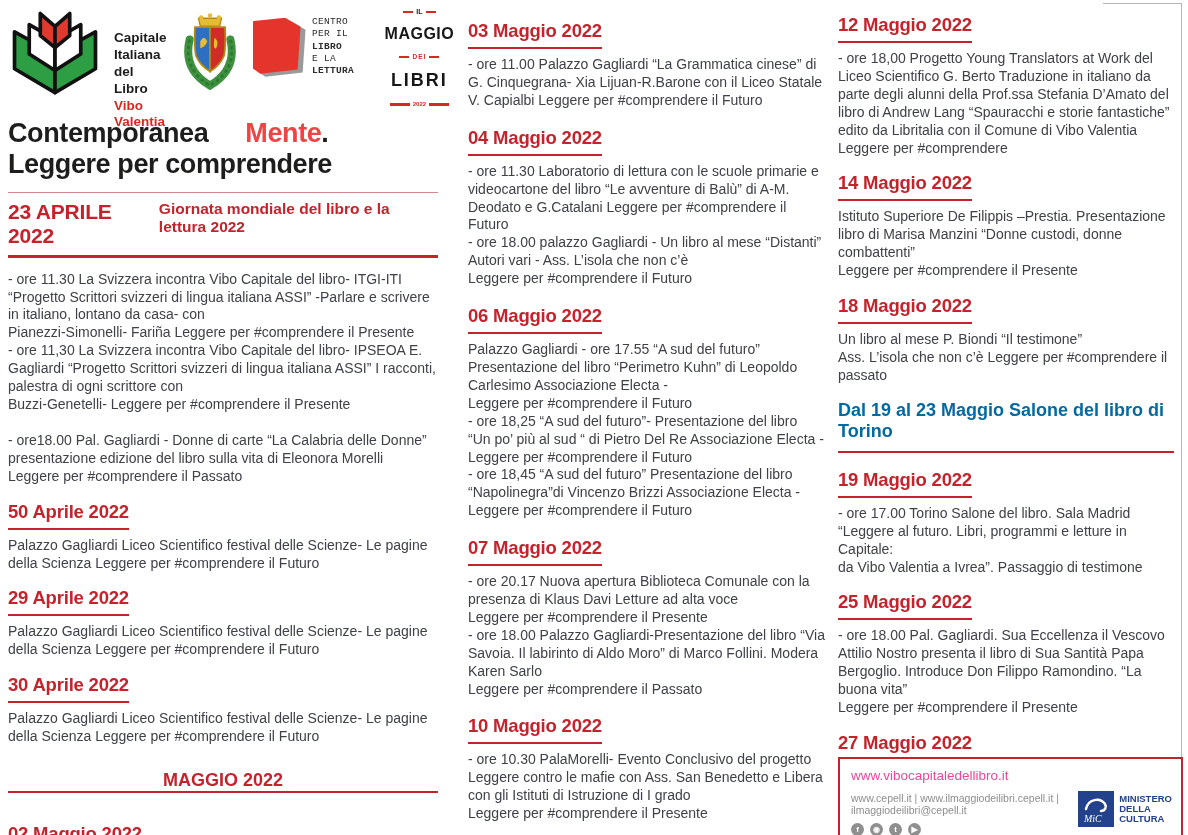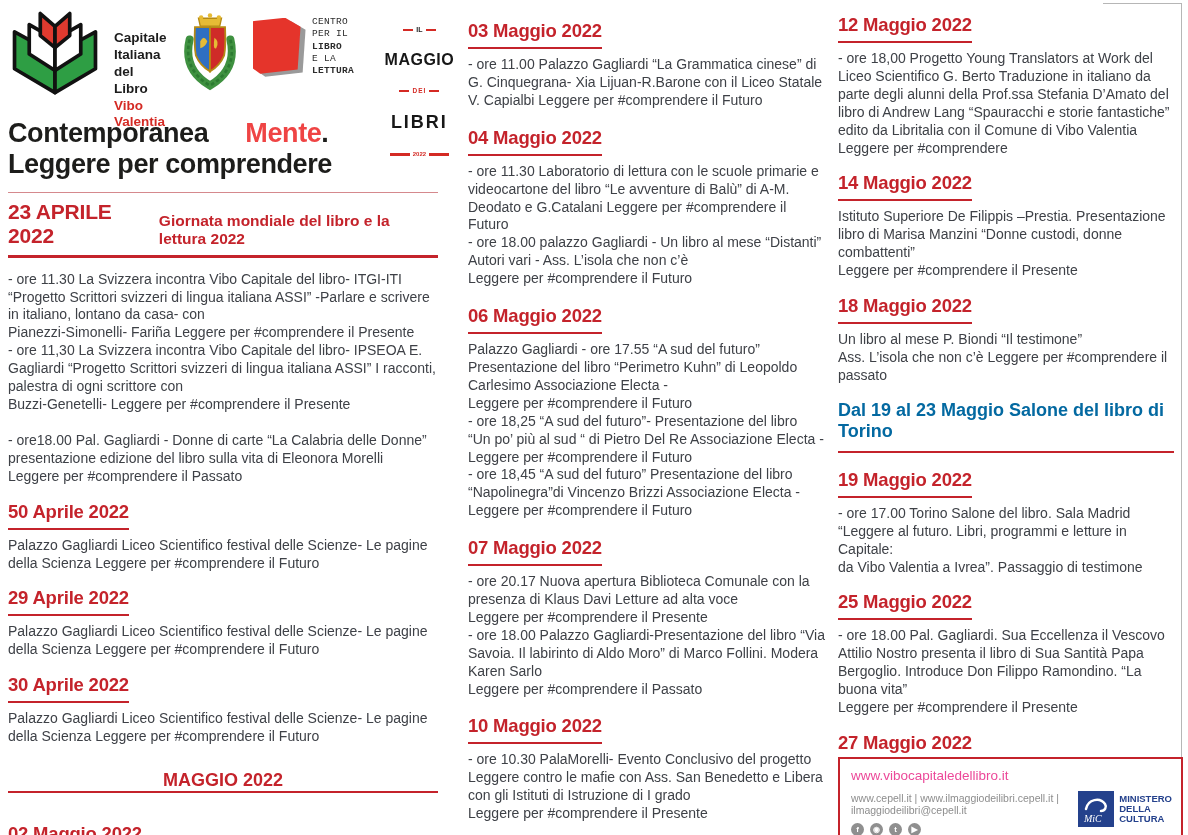--- a/index.html
+++ b/index.html
@@ -24,35 +24,35 @@
   .cap-text .red { color:#d42a24; }
   .coa { flex:0 0 auto; margin-top:2px; }
   .centro { display:flex; align-items:center; gap:20px; margin-top:8px; }
   .centro-shape-wrap { position:relative; width:52px; height:58px; }
   .centro-gray, .centro-red { position:absolute; top:0; left:0; width:48px; height:56px;
     clip-path:polygon(0% 6%, 68% 0%, 100% 16%, 94% 92%, 16% 100%, 0% 90%); }
   .centro-gray { background:#9a9a9a; transform:translate(5px,3px); }
   .centro-red  { background:#e5342b; }
   .centro-txt { font-family:"Liberation Mono", monospace; font-size:9.5px; line-height:1.3; color:#2d2d2d; letter-spacing:0.3px; }
   .centro-txt b { font-weight:bold; }
-  .maggio { margin-left:6px; margin-top:18px; width:76px; display:flex; flex-direction:column; align-items:center; gap:18px; }
+  .maggio { margin-left:6px; margin-top:0; width:76px; display:flex; flex-direction:column; align-items:center; gap:10px; }
   .mg-row { display:flex; align-items:center; gap:3px; }
   .mg-bar { height:3px; width:20px; background:#d42a24; }
   .mg-bar.s { height:2px; width:10px; }
   .mg-il { font-size:7px; font-weight:bold; color:#1c1c1c; }
   .mg-dei { font-size:6.5px; font-weight:bold; color:#d42a24; letter-spacing:1px; }
   .mg-word1 { font-size:16px; font-weight:bold; color:#171717; letter-spacing:0.5px; }
   .mg-word2 { font-size:18px; font-weight:bold; color:#171717; letter-spacing:2px; }
   .mg-2022 { font-size:6px; font-weight:bold; color:#d42a24; }
 
   
   .title { margin-top:14px; font-size:27px; font-weight:bold; color:#1d1d1b; line-height:1.16; letter-spacing:-0.4px; }
   .title .red { color:#ef4444;margin-left:37px; }
   .thin-rule { height:1px; background:#d5898d; margin:11px 0 7px; }
-  .banner23 { color:#c4232b; display:flex; align-items:flex-end; }
+  .banner23 { color:#c4232b; display:flex; align-items:flex-start; }
   .b-date { font-size:21px; font-weight:bold; letter-spacing:-0.2px; }
   .b-sub  { font-size:15.5px; font-weight:bold; margin-left:16px; }
   .thick-rule { height:3px; background:#c4232b; margin:7px 0 13px; }
 
   
   h3.date {
     color:#c4232b; font-size:18.5px; font-weight:bold; letter-spacing:-0.2px;
     display:inline-block; border-bottom:2px solid #c4232b; padding-bottom:5px; margin:0 0 7px 0;
   }
   p.body { font-size:14px; line-height:1.28; margin:0; }

